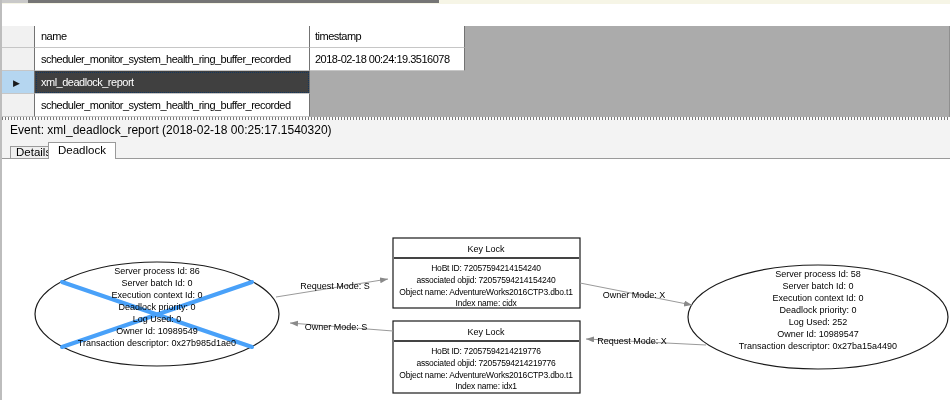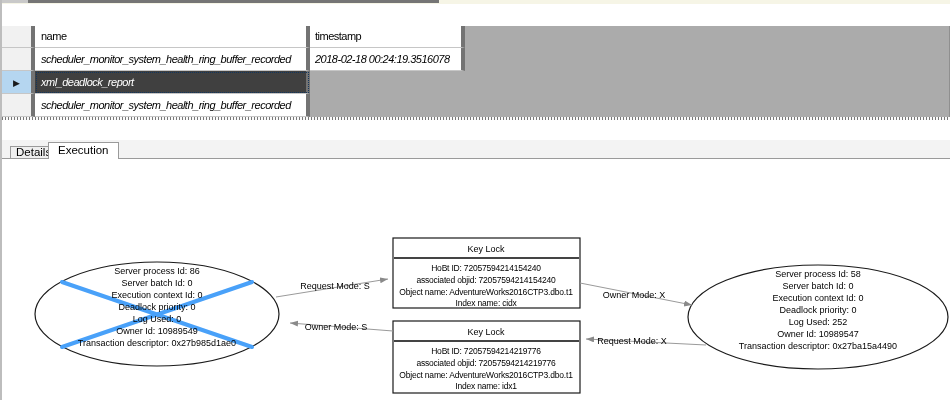--- a/index.html
+++ b/index.html
@@ -21,26 +21,26 @@
     background: #fbfae3; border-bottom: 1px solid #a9a9a9;
     font-size: 12px; line-height: 21px; padding-left: 8px; color: #000;
   }
 
   
   .grid { position: absolute; left: 0; top: 26px; width: 100%; height: 91px; background: #ababab; border-right: 1px solid #8f8f8f; }
   .g-header, .g-row { display: flex; }
   .g-header { height: 22px; }
   .g-row { height: 23px; }
   .g-cell {
-    border-right: 4px solid #737373; border-bottom: 1px solid #c6c6c6;
+    border-right: 1px solid #737373; border-bottom: 1px solid #c6c6c6;
     background: #ffffff; font-size: 11px; color: #000;
     white-space: nowrap; overflow: hidden;
   }
   .g-header .g-cell { line-height: 21px; }
-  .g-row .g-cell { line-height: 22px; font-style: italic; }
+  .g-row .g-cell { line-height: 22px; }
   .g-cell.sel { width: 33px; background: #f1f1f1; }
   .g-cell.name { width: 275px; padding-left: 6px; letter-spacing: -0.5px; }
   .g-cell.ts { width: 155px; padding-left: 5px; letter-spacing: -0.5px; }
   .g-row.selected .g-cell.name, .g-row.selected .g-cell.ts { background: #404040; color: #ffffff; }
   .g-row.selected .g-cell.name { outline: 1px dotted #12365e; outline-offset: -2px; }
   .g-row.selected .g-cell.sel { background: #b5d6f0; }
   .cur-icon { font-family: "DejaVu Sans", sans-serif; font-size: 9px; color: #1a1a1a; padding-left: 11px; }
 
   
   .splitter { position: absolute; left: 0; top: 117px; width: 100%; height: 3px;
@@ -103,25 +103,28 @@
     </div>
 
     <div class="g-row">
       <div class="g-cell sel"></div>
       <div class="g-cell name">scheduler_monitor_system_health_ring_buffer_recorded</div>
     </div>
   </div>
 
   <div class="splitter"></div>
 
+  <div class="event-line">
+    <span>Event: xml_deadlock_report (2018-02-18 00:25:17.1540320)</span>
+  </div>
 
   <div class="tabstrip">
     <div class="tab-underline"></div>
     <div class="tab inactive">Details</div>
-    <div class="tab active">Execution</div>
+    <div class="tab active">Deadlock</div>
   </div>
 
   <div class="content">
     <svg width="950" height="241" viewBox="0 0 950 241">
       <defs>
         <marker id="ah" markerWidth="9" markerHeight="8" refX="8" refY="3" orient="auto">
           <path d="M0,0 L8,3 L0,6 z" fill="#8a8a8a"></path>
         </marker>
       </defs>
 

